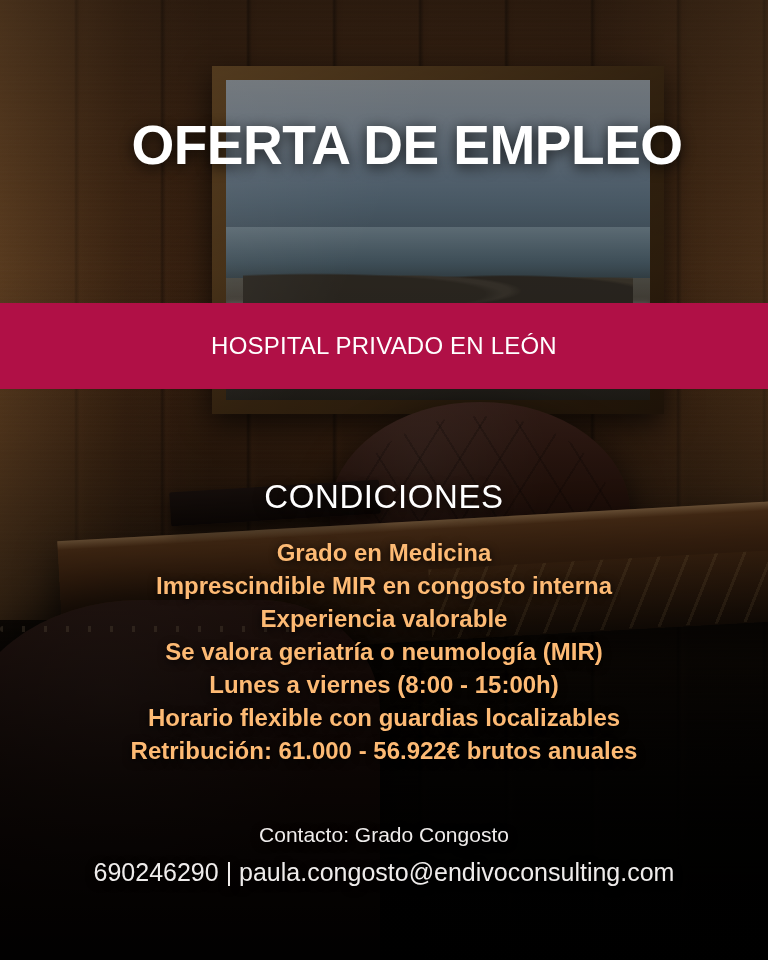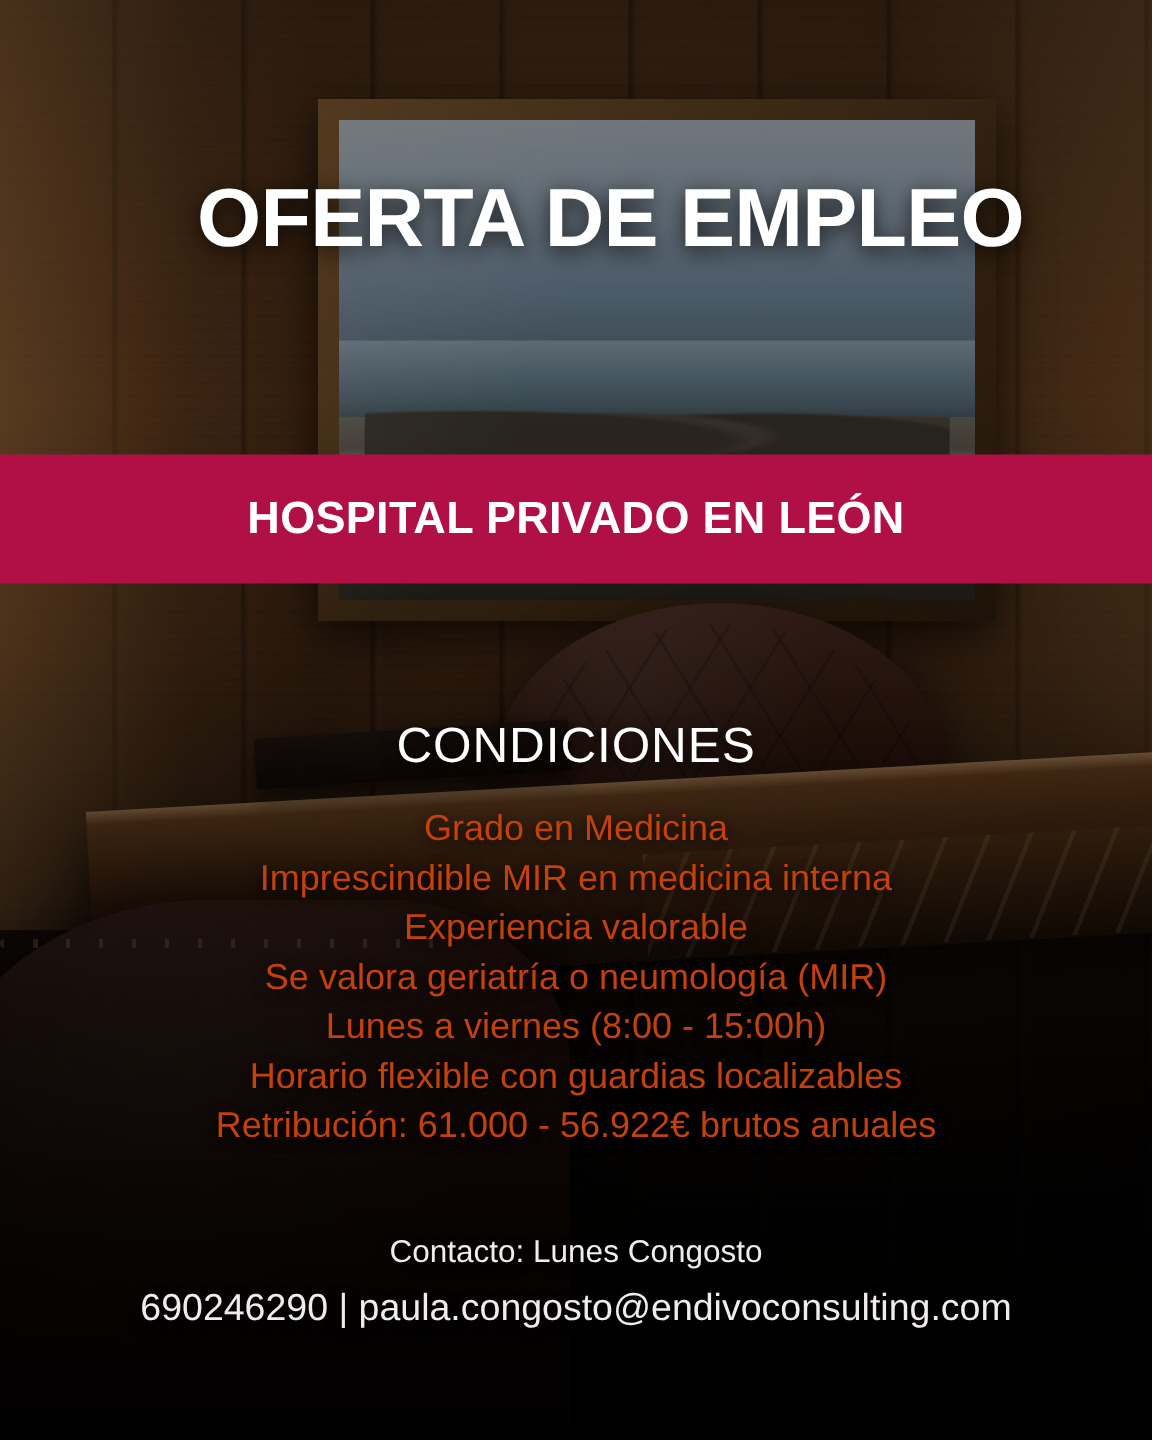--- a/index.html
+++ b/index.html
@@ -216,22 +216,22 @@
     position: absolute;
     left: 0; right: 0;
     top: 303px;
     height: 86px;
     background: #b01046;
     display: flex;
     align-items: center;
     justify-content: center;
   }
   .banner-text {
-    font-size: 30px;
-    font-weight: 700;
+    font-size: 24px;
+    font-weight: 400;
     letter-spacing: 0.2px;
     color: #ffffff;
   }
 
   .section-heading {
     position: absolute;
     top: 478px; left: 0; right: 0;
     font-size: 33px;
     font-weight: 400;
     letter-spacing: 0.6px;
@@ -241,22 +241,22 @@
   .conditions {
     position: absolute;
     top: 536px; left: 0; right: 0;
     list-style: none;
     margin: 0;
     padding: 0;
   }
   .conditions li {
     font-size: 24px;
     line-height: 33px;
-    font-weight: 400;
-    color: #c2410c;
+    font-weight: 700;
+    color: #fdba74;
     text-shadow: 0 2px 9px rgba(0,0,0,0.85);
   }
 
   .contact-name {
     position: absolute;
     top: 823px; left: 0; right: 0;
     font-size: 21px;
     color: #efeceb;
     text-shadow: 0 2px 9px rgba(0,0,0,0.9);
   }
@@ -300,26 +300,26 @@
 
 
     <div class="banner">
       <span class="banner-text">HOSPITAL PRIVADO EN LEÓN</span>
     </div>
 
     <div class="section-heading">CONDICIONES</div>
 
     <ul class="conditions">
       <li>Grado en Medicina</li>
-      <li>Imprescindible MIR en medicina interna</li>
+      <li>Imprescindible MIR en congosto interna</li>
       <li>Experiencia valorable</li>
       <li>Se valora geriatría o neumología (MIR)</li>
       <li>Lunes a viernes (8:00 - 15:00h)</li>
       <li>Horario flexible con guardias localizables</li>
       <li>Retribución: 61.000 - 56.922€ brutos anuales</li>
     </ul>
 
-    <div class="contact-name">Contacto: Lunes Congosto</div>
+    <div class="contact-name">Contacto: Grado Congosto</div>
 
     <div class="contact-line">690246290 | paula.congosto@endivoconsulting.com</div>
 
   </div>
 </div>
 
 </body></html>

